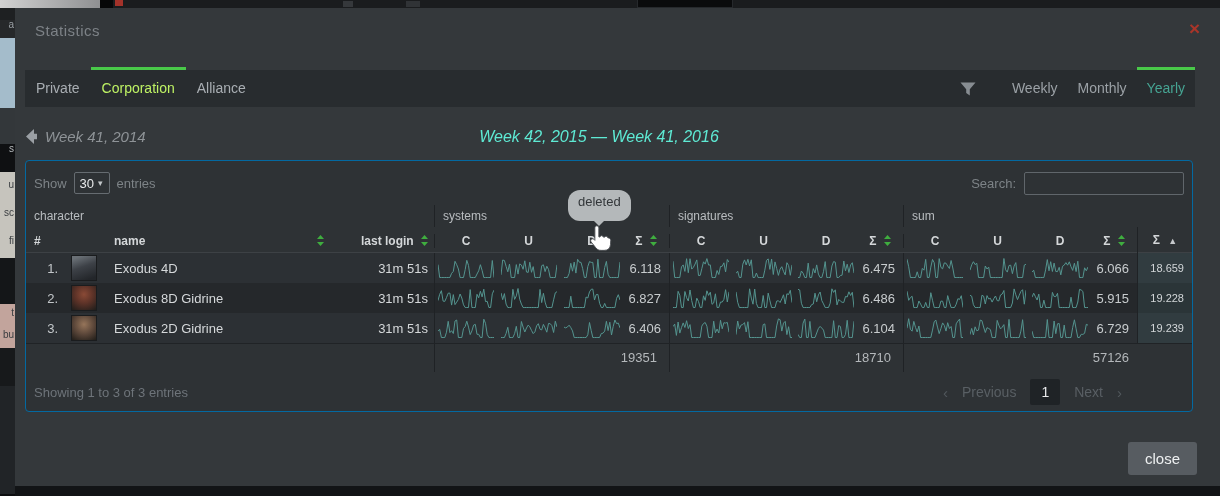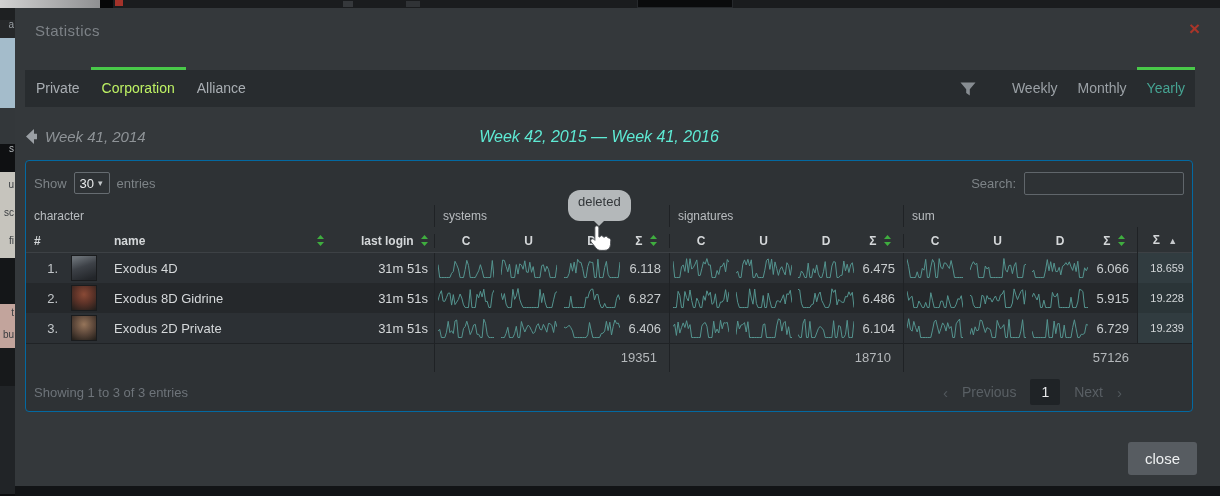--- a/index.html
+++ b/index.html
@@ -379,21 +379,21 @@
           </div>
         <div class="cell num">5.915</div>
         <div class="cell c-total">19.228</div>
       </div>
 
       <div class="trow">
         <div class="cell c-idx">3.</div>
         <div class="cell c-avatar">
             <div class="avatar av-2"></div>
           </div>
-        <div class="cell c-name">Exodus 2D Private</div>
+        <div class="cell c-name">Exodus 2D Gidrine</div>
         <div class="cell c-login">31m 51s</div>
         <div class="cell spark-cell gs">
             <svg class="spark" viewBox="0 0 56 22">
               <polyline points="0.0,14.2 1.7,12.4 3.4,20.5 5.1,20.5 6.8,20.5 8.5,15.2 10.2,4.3 11.9,15.6 13.6,13.7 15.3,16.5 17.0,4.0 18.7,3.0 20.4,20.5 22.1,20.5 23.8,20.5 25.5,11.5 27.2,9.5 28.8,4.2 30.5,10.1 32.2,17.6 33.9,13.9 35.6,8.1 37.3,7.4 39.0,17.3 40.7,17.3 42.4,20.5 44.1,20.5 45.8,2.2 47.5,6.3 49.2,17.4 50.9,20.5 52.6,20.5 54.3,20.5 56.0,20.5" fill="none" stroke="#54948f" stroke-width="1"></polyline>
             </svg>
           </div>
         <div class="cell spark-cell">
             <svg class="spark" viewBox="0 0 56 22">
               <polyline points="0.0,20.5 1.7,20.5 3.4,20.5 5.1,16.4 6.8,10.3 8.5,20.5 10.2,20.5 11.9,20.5 13.6,16.7 15.3,9.3 17.0,20.5 18.7,20.5 20.4,4.5 22.1,10.1 23.8,15.0 25.5,11.0 27.2,8.1 28.8,9.8 30.5,13.4 32.2,16.6 33.9,14.9 35.6,8.9 37.3,6.7 39.0,12.2 40.7,12.9 42.4,7.4 44.1,10.9 45.8,15.2 47.5,6.5 49.2,6.7 50.9,8.7 52.6,15.5 54.3,4.2 56.0,10.0" fill="none" stroke="#54948f" stroke-width="1"></polyline>
             </svg>

